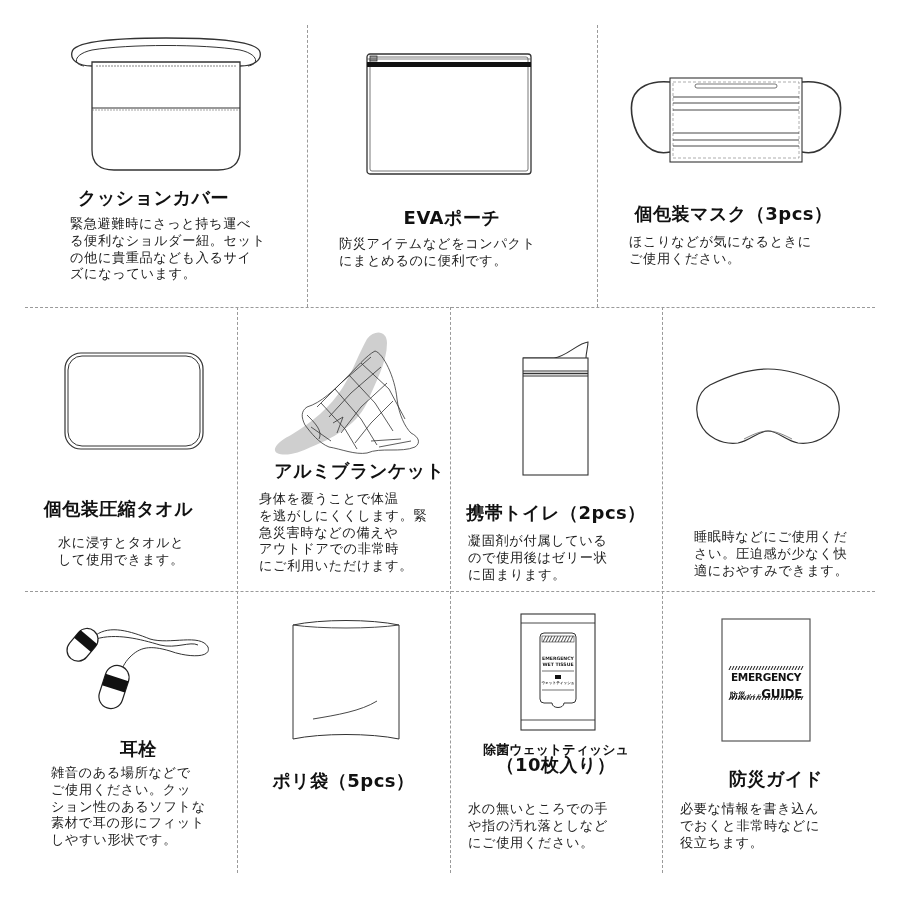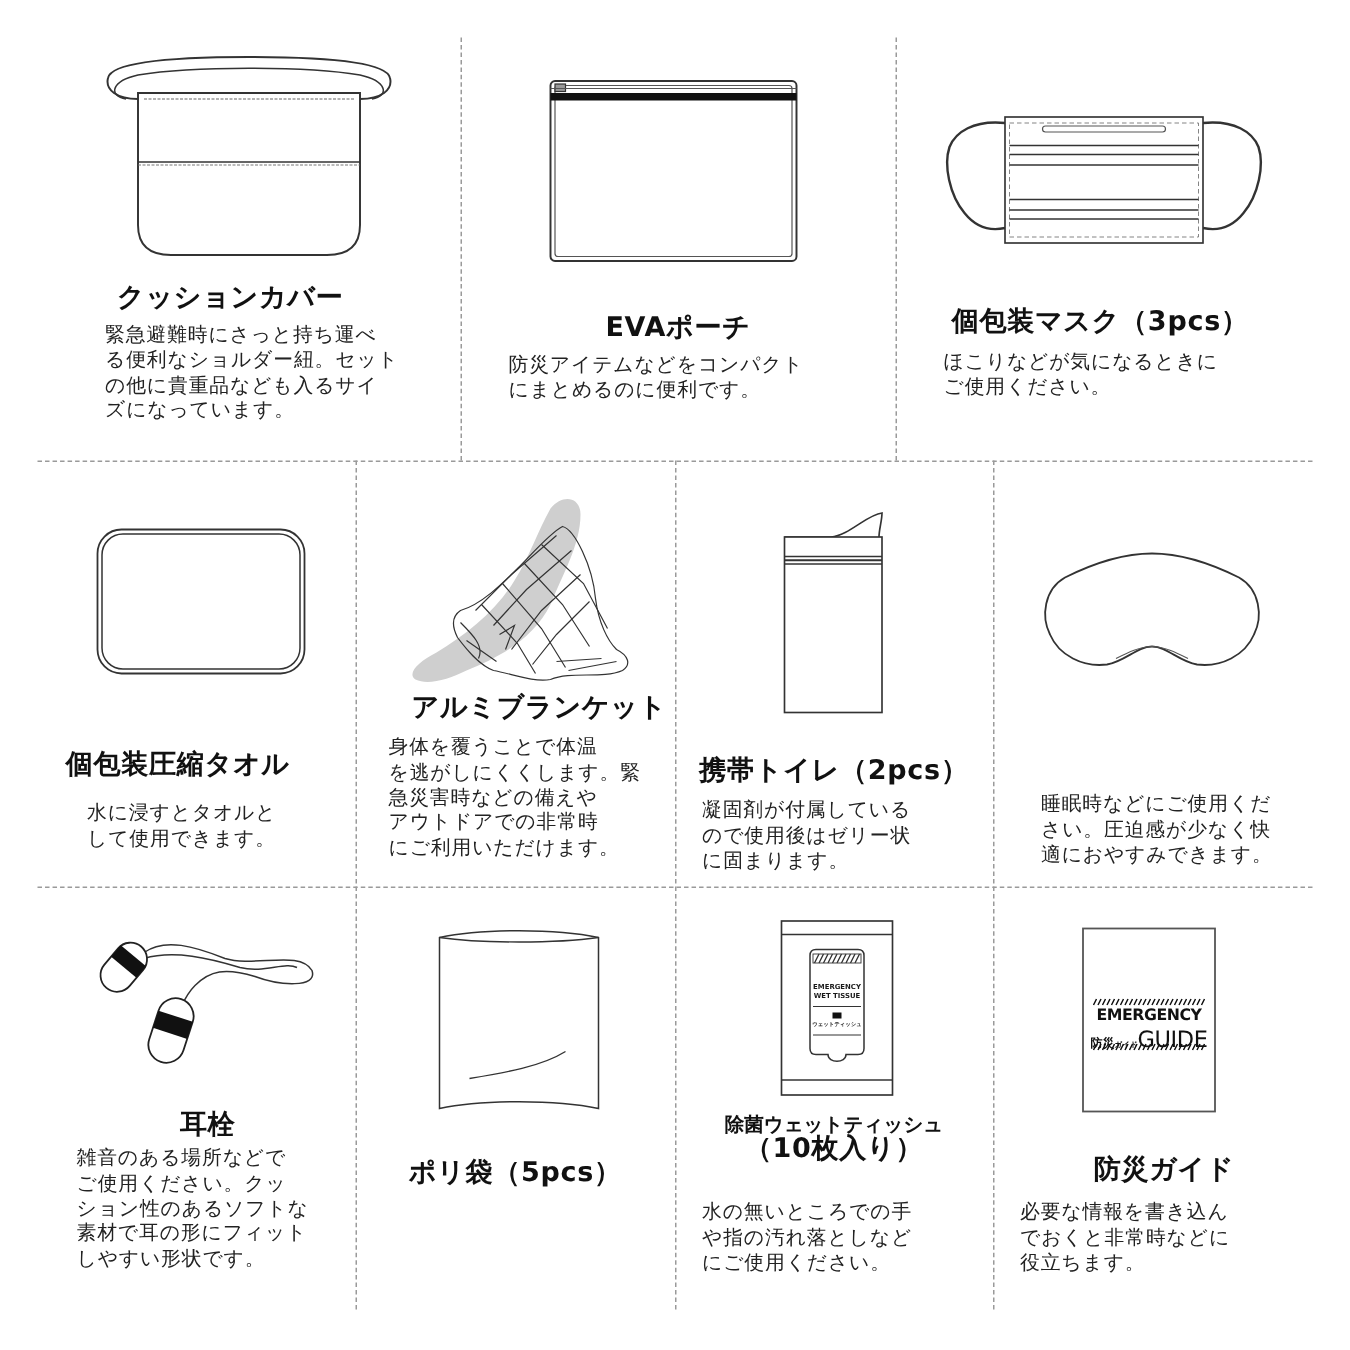--- a/index.html
+++ b/index.html
@@ -208,20 +208,20 @@
   <div class="illus" style="left:59px; top:27px;">
     <svg width="90" height="124" viewBox="0 0 90 124">
       <rect x="1" y="1" width="88" height="122" fill="#fff" stroke="#555" stroke-width="1.2"></rect>
       <g stroke="#111" stroke-width="1">
         <path d="M8,52 L10,48 M11,52 L13,48 M14,52 L16,48 M17,52 L19,48 M20,52 L22,48 M23,52 L25,48 M26,52 L28,48 M29,52 L31,48 M32,52 L34,48 M35,52 L37,48 M38,52 L40,48 M41,52 L43,48 M44,52 L46,48 M47,52 L49,48 M50,52 L52,48 M53,52 L55,48 M56,52 L58,48 M59,52 L61,48 M62,52 L64,48 M65,52 L67,48 M68,52 L70,48 M71,52 L73,48 M74,52 L76,48 M77,52 L79,48 M80,52 L82,48"></path>
         <path d="M8,82 L10,78 M11,82 L13,78 M14,82 L16,78 M17,82 L19,78 M20,82 L22,78 M23,82 L25,78 M26,82 L28,78 M29,82 L31,78 M32,82 L34,78 M35,82 L37,78 M38,82 L40,78 M41,82 L43,78 M44,82 L46,78 M47,82 L49,78 M50,82 L52,78 M53,82 L55,78 M56,82 L58,78 M59,82 L61,78 M62,82 L64,78 M65,82 L67,78 M68,82 L70,78 M71,82 L73,78 M74,82 L76,78 M77,82 L79,78 M80,82 L82,78"></path>
       </g>
     </svg>
     <div style="position:absolute; left:6px; top:53px; width:78px; text-align:center; font-size:10.5px; font-weight:bold; letter-spacing:-0.3px; color:#111;">EMERGENCY</div>
     <div style="position:absolute; left:6px; top:65px; width:78px; text-align:center; white-space:nowrap; color:#111;">
-      <span style="font-size:8px; font-weight:bold;">防災</span><span style="font-size:5px; font-weight:bold;">ガイド</span><span style="font-size:15px; font-weight:normal; letter-spacing:-0.3px;">GUIDE</span>
+      <span style="font-size:8px; font-weight:bold;">防災</span><span style="font-size:5px; font-weight:bold;">ガイド</span><span style="font-size:12px; font-weight:bold; letter-spacing:-0.3px;">GUIDE</span>
     </div>
   </div>
   <div class="title" style="top:176px; left:0; right:10px;">防災ガイド</div>
   <div class="desc" style="left:18px; top:210px;">必要な情報を書き込ん
 でおくと非常時などに
 役立ちます。</div>
 </div>
 
 </body></html>

